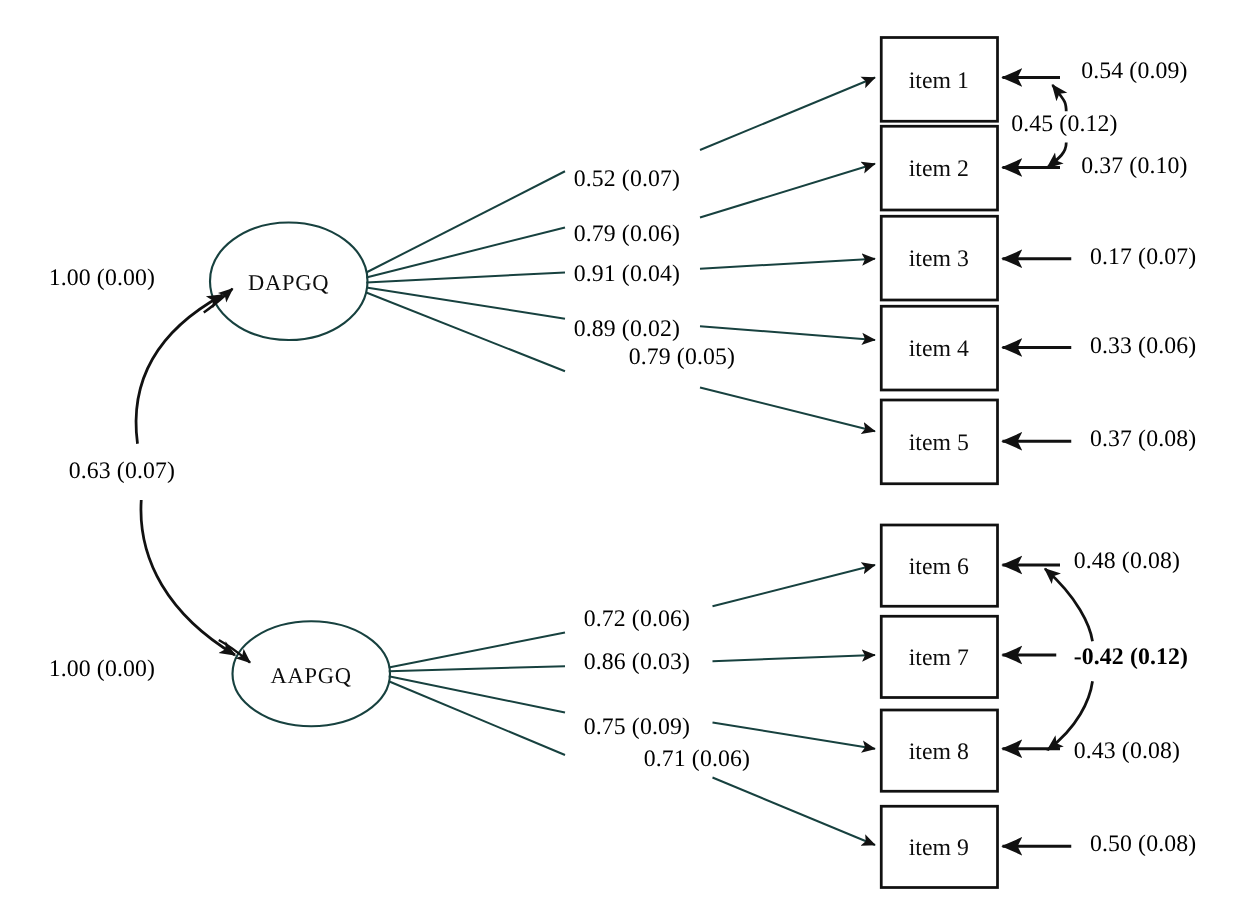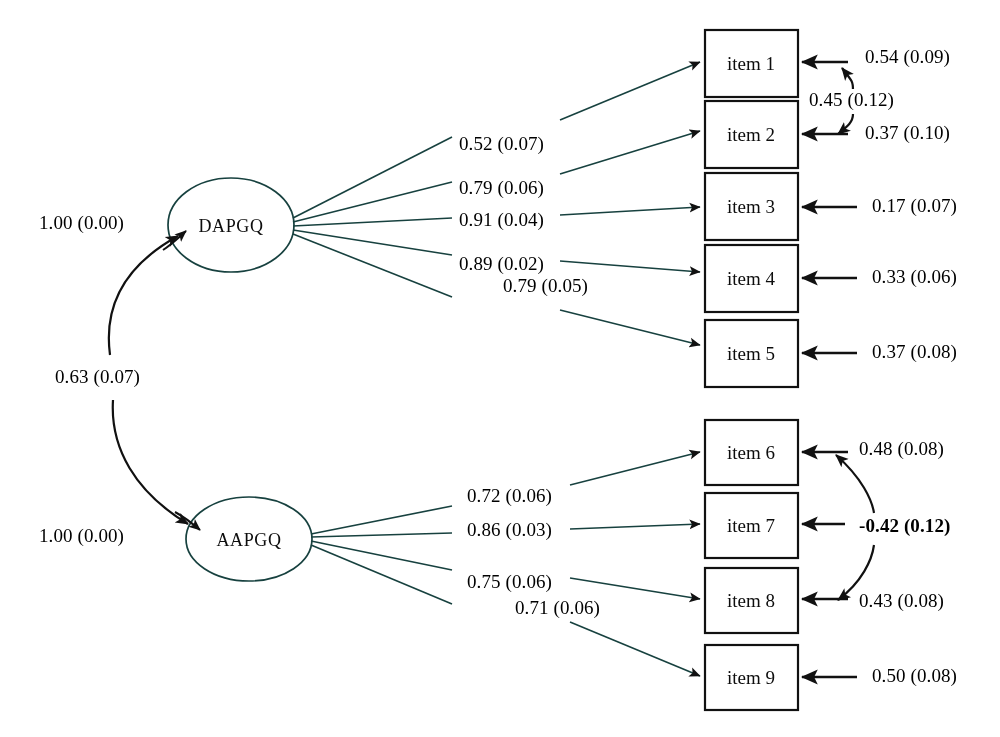--- a/index.html
+++ b/index.html
@@ -138,21 +138,21 @@
   <div class="lbl" style="left:52px;top:366px;">0.63 (0.07)</div>
 
   <div class="lbl" style="left:456px;top:133px;">0.52 (0.07)</div>
   <div class="lbl" style="left:456px;top:177px;">0.79 (0.06)</div>
   <div class="lbl" style="left:456px;top:209px;">0.91 (0.04)</div>
   <div class="lbl" style="left:456px;top:253px;">0.89 (0.02)</div>
   <div class="lbl" style="left:456px;top:275px;margin-left:44px;">0.79 (0.05)</div>
 
   <div class="lbl" style="left:464px;top:485px;">0.72 (0.06)</div>
   <div class="lbl" style="left:464px;top:519px;">0.86 (0.03)</div>
-  <div class="lbl" style="left:464px;top:571px;">0.75 (0.06)</div>
+  <div class="lbl" style="left:464px;top:571px;">0.75 (0.09)</div>
   <div class="lbl" style="left:464px;top:597px;margin-left:48px;">0.71 (0.06)</div>
 
   <div class="lbl" style="left:862px;top:46px;">0.54 (0.09)</div>
   <div class="lbl" style="left:806px;top:89px;">0.45 (0.12)</div>
   <div class="lbl" style="left:862px;top:122px;">0.37 (0.10)</div>
   <div class="lbl" style="left:869px;top:195px;">0.17 (0.07)</div>
   <div class="lbl" style="left:869px;top:266px;">0.33 (0.06)</div>
   <div class="lbl" style="left:869px;top:341px;">0.37 (0.08)</div>
 
   <div class="lbl" style="left:856px;top:438px;">0.48 (0.08)</div>

